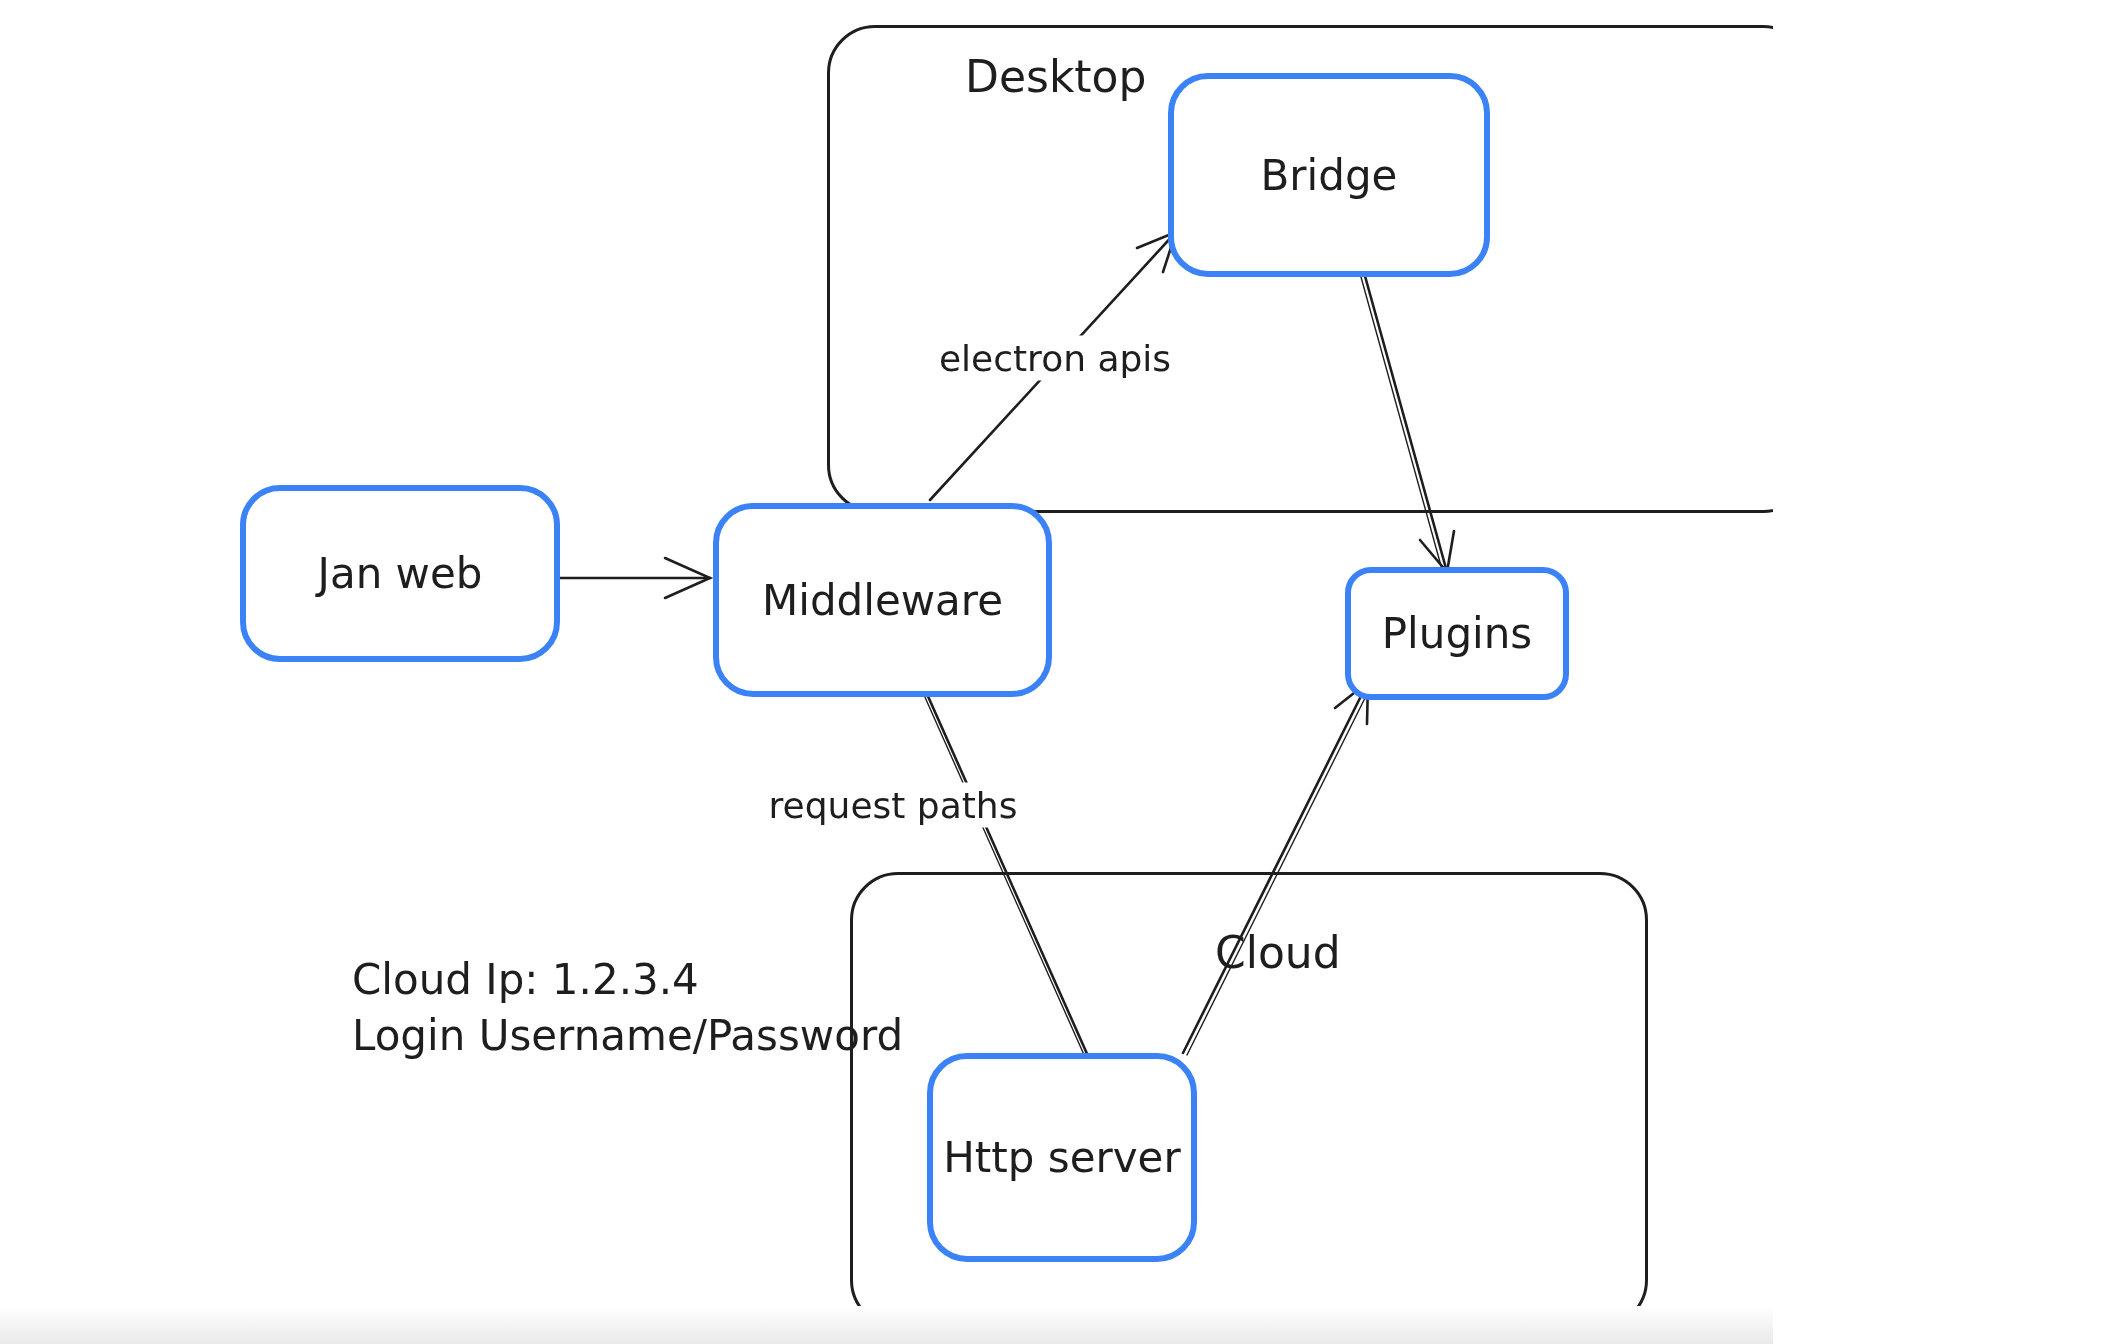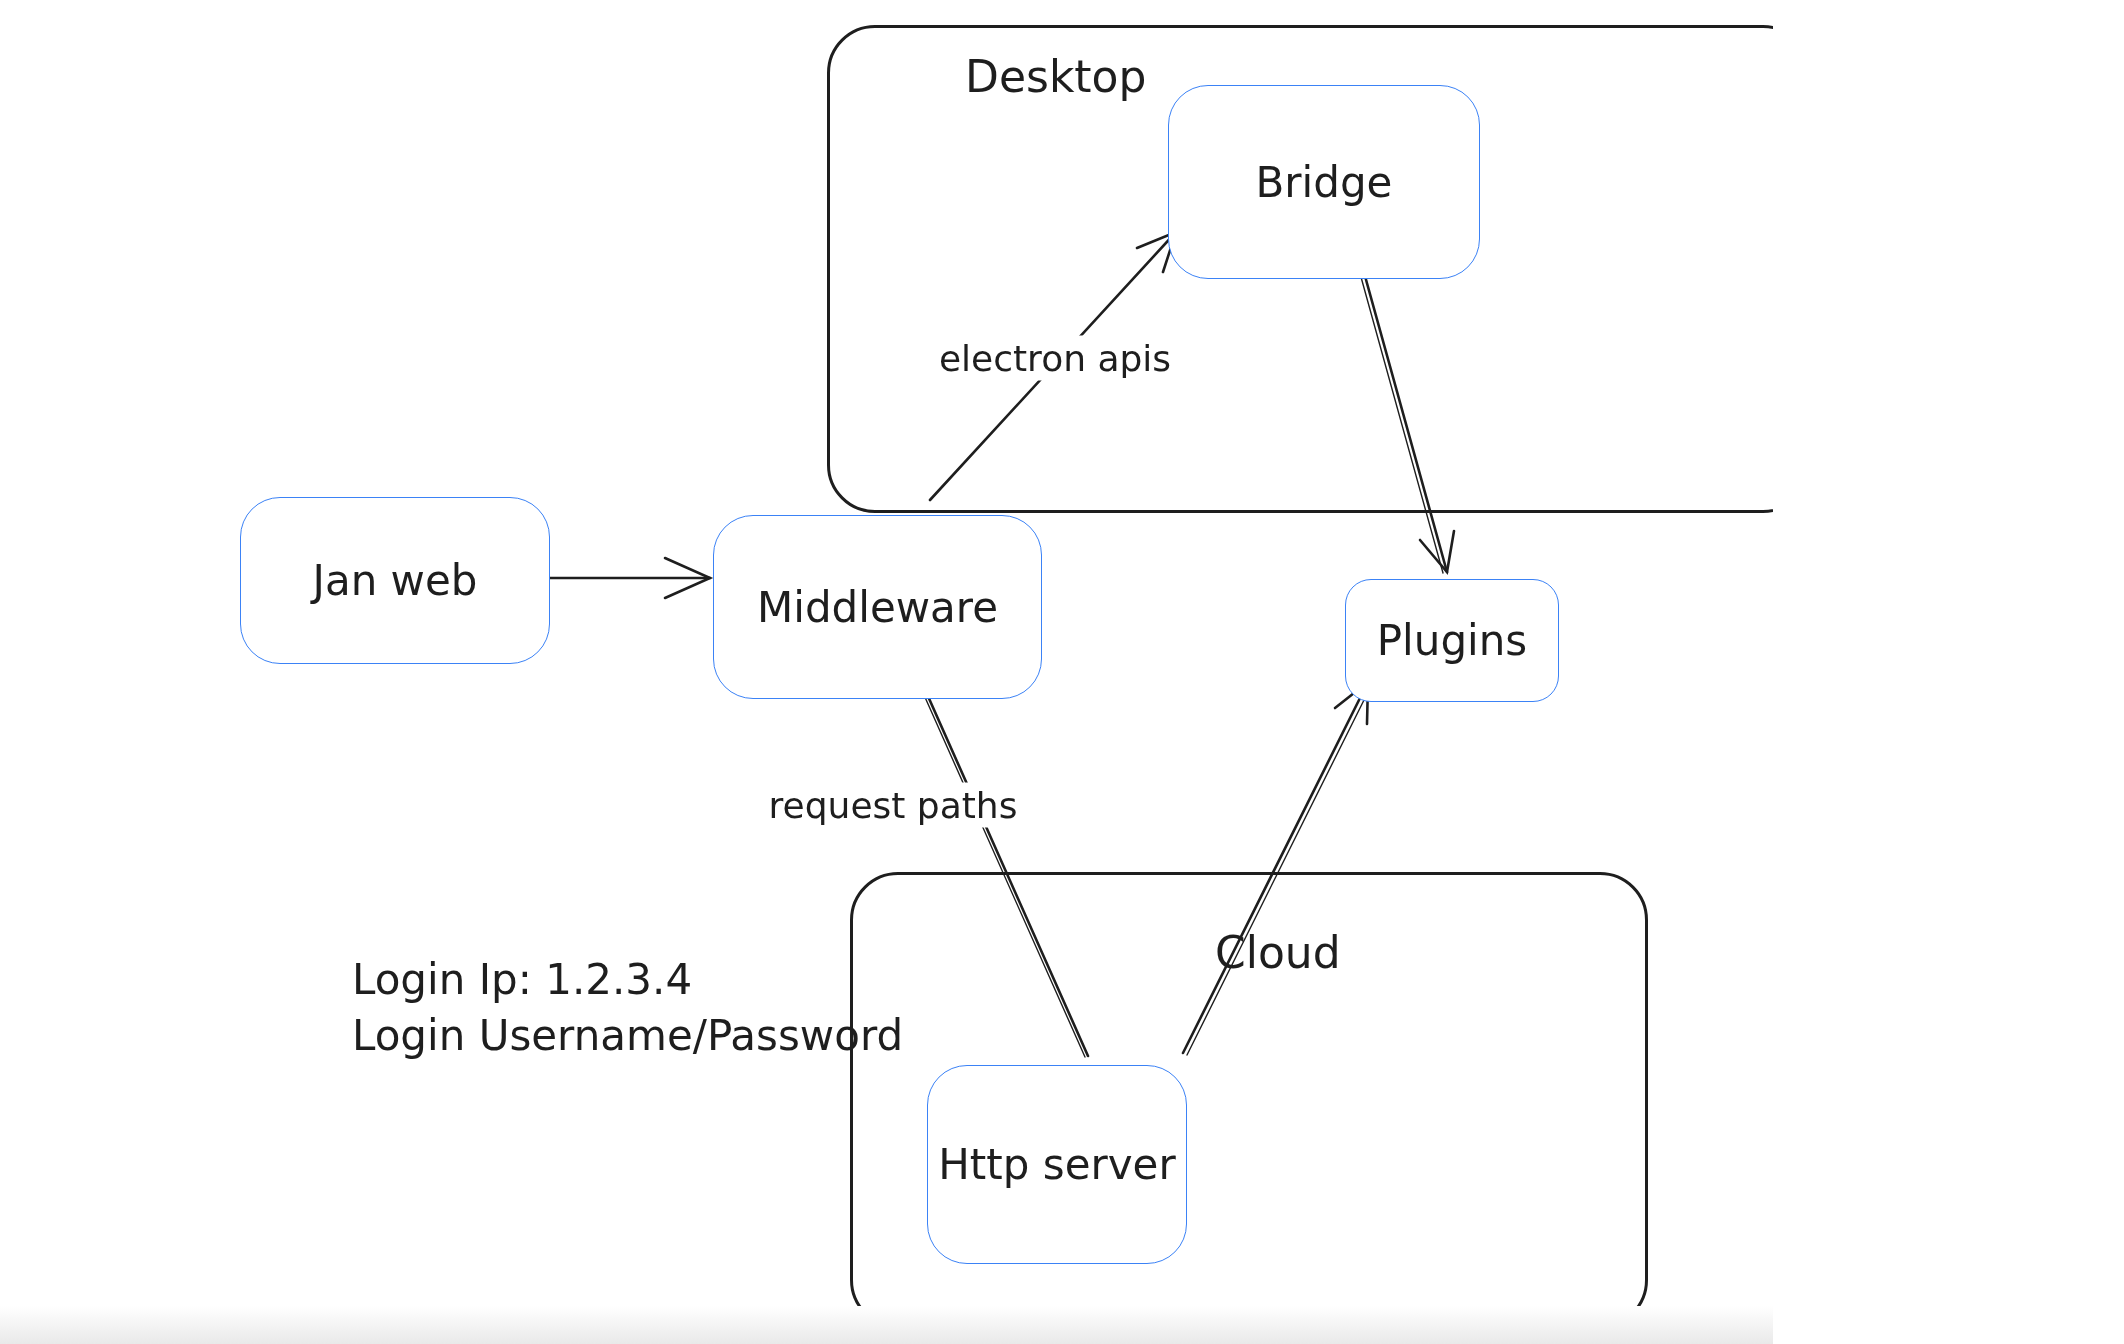--- a/index.html
+++ b/index.html
@@ -28,28 +28,27 @@
     color: #1e1e1e;
     white-space: nowrap;
   }
   #desktop-label { left: 965px; top: 52px; }
   #cloud-label   { left: 1215px; top: 928px; }
 
   svg#edges { position: absolute; left: 0; top: 0; z-index: 2; }
 
   .node {
     position: absolute;
-    border: 1px solid #3b82f6;
+    border: 6px solid #3b82f6;
     border-radius: 40px;
     background: #ffffff;
     display: flex;
     align-items: center;
     justify-content: center;
     z-index: 3;
-    margin-top: 12px;
   }
   .node-label {
     font-size: 42px;
     white-space: nowrap;
     color: #1e1e1e;
   }
   #node-jan-web     { left: 240px;  top: 485px;  width: 308px; height: 165px; }
   #node-middleware  { left: 713px;  top: 503px;  width: 327px; height: 182px; }
   #node-bridge      { left: 1168px; top: 73px;   width: 310px; height: 192px; }
   #node-plugins     { left: 1345px; top: 567px;  width: 212px; height: 121px; border-radius: 26px; }
@@ -146,18 +145,18 @@
   </div>
 
   <div class="node" id="node-http-server">
     <span class="node-label">Http server</span>
   </div>
 
   <div class="edge-label" id="label-electron-apis">electron apis</div>
   <div class="edge-label" id="label-request-paths">request paths</div>
 
   <div id="notes">
-    <div>Login Ip: 1.2.3.4</div>
+    <div>Cloud Ip: 1.2.3.4</div>
     <div>Login Username/Password</div>
   </div>
 
   <div id="bottom-shade"></div>
 </div>
 
 </body></html>

